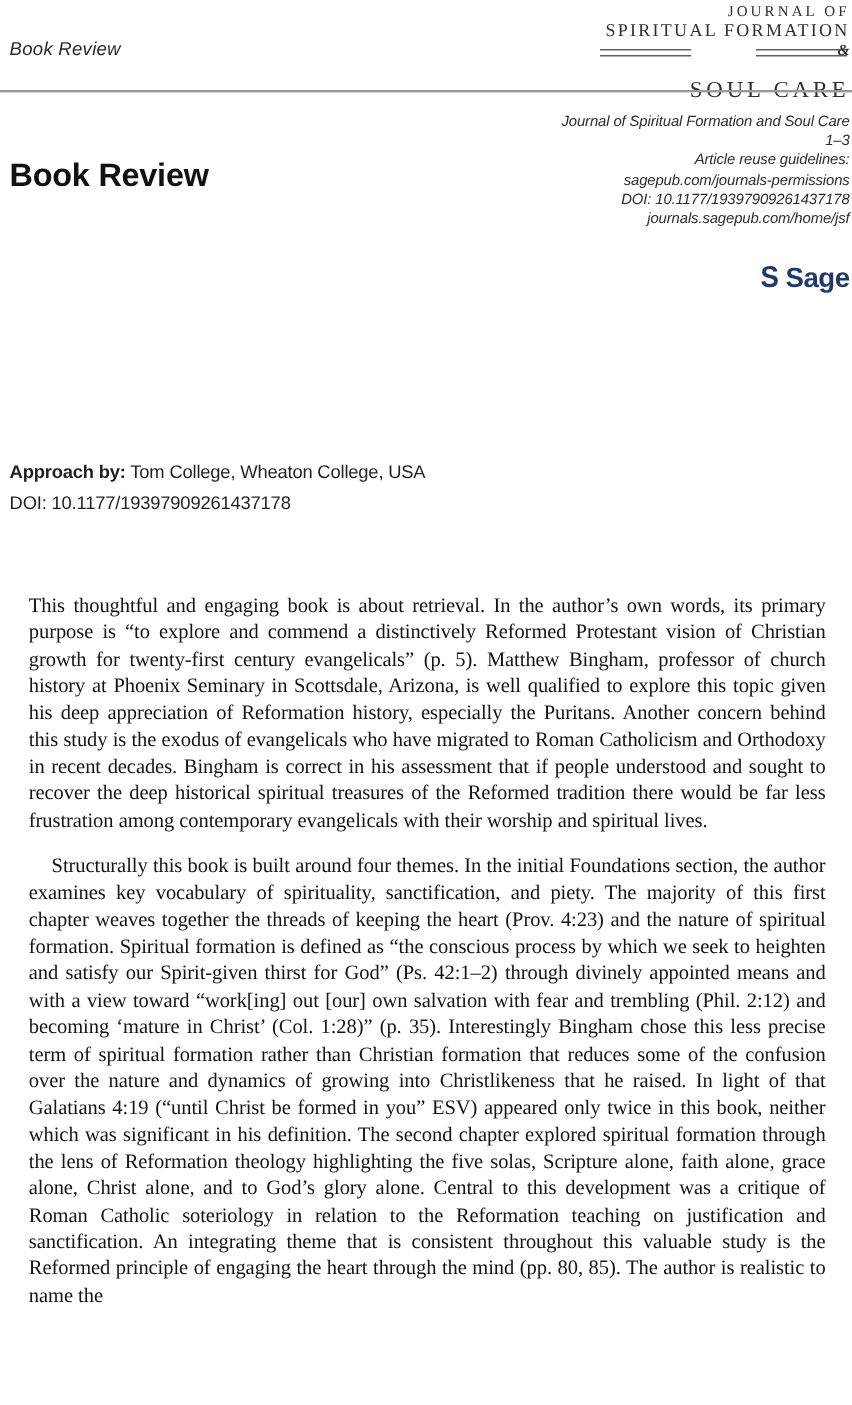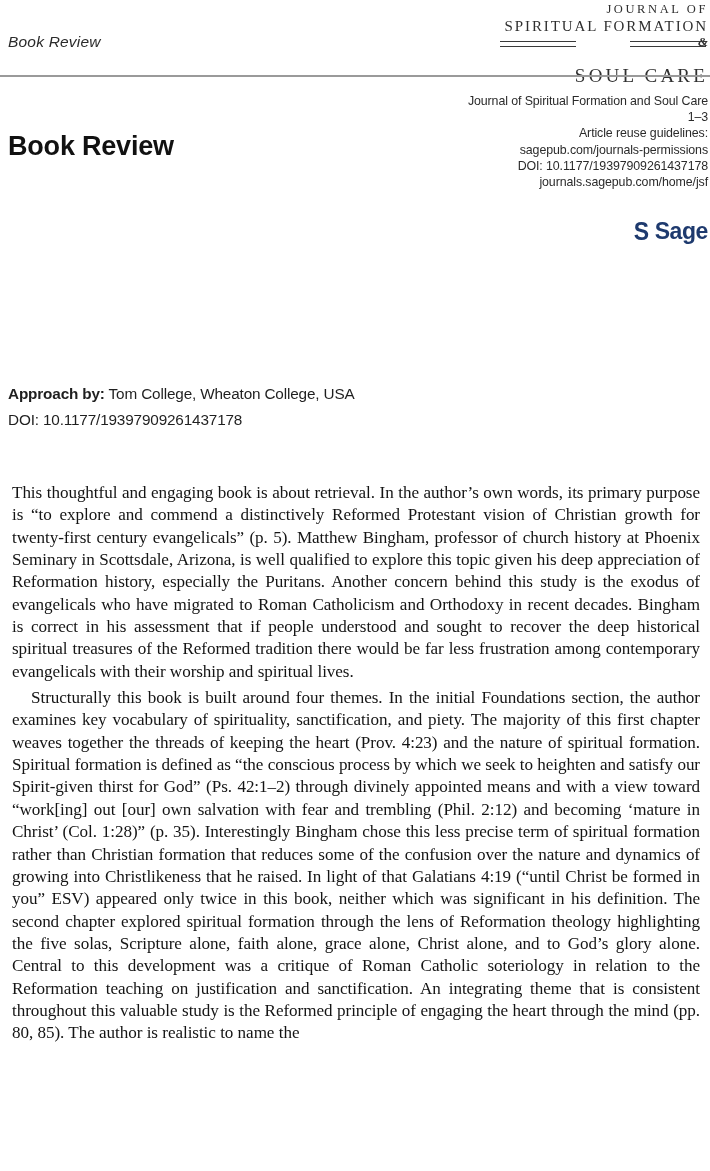--- a/index.html
+++ b/index.html
@@ -123,20 +123,21 @@
     position: absolute;
     right: 2px;
     top: 93px;
     width: 300px;
     text-align: right;
     font-family: "Liberation Sans", "DejaVu Sans", sans-serif;
     font-size: 12.4px;
     line-height: 16.2px;
     color: #2b2b2b;
     letter-spacing: -0.1px;
+    font-style: italic;
   }
   .meta-block div { white-space: nowrap; }
 
   
   .sage-logo {
     position: absolute;
     right: 2px;
     top: 219px;
     display: flex;
     align-items: center;
@@ -208,21 +209,21 @@
     font-family: "Liberation Serif", "DejaVu Serif", serif;
     font-size: 17.1px;
     line-height: 22.35px;
     color: #141414;
     text-align: justify;
     text-justify: inter-word;
     letter-spacing: -0.06px;
     word-spacing: 0.1px;
   }
   .body-text p {
-    margin: 4px;
+    margin: 16px;
     text-indent: 0;
   }
   .body-text p.indent {
     text-indent: 19px;
   }
 </style>
 </head>
 <body>
 
 <div class="page">

